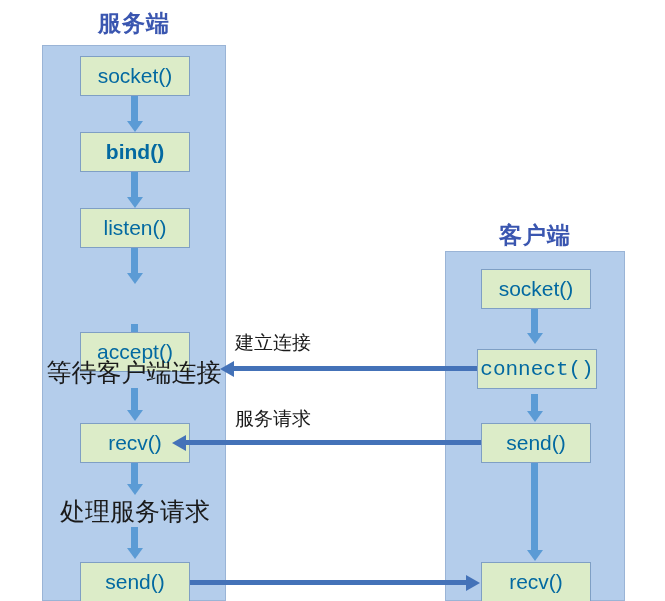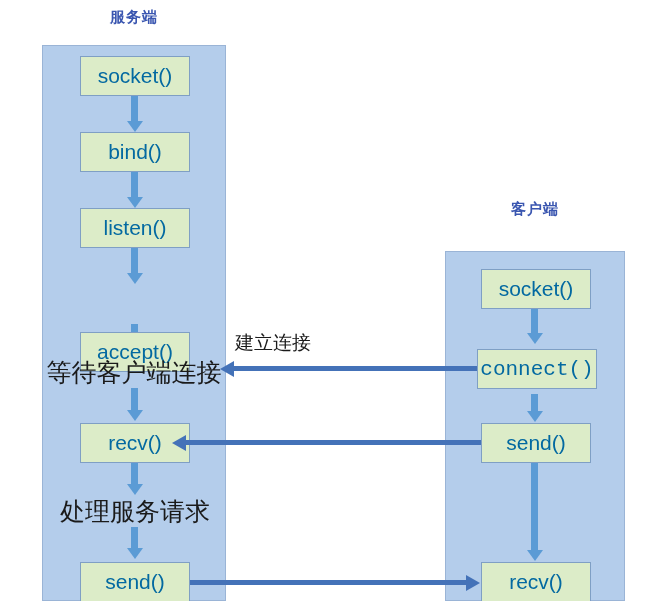--- a/index.html
+++ b/index.html
@@ -18,21 +18,21 @@
   .panel {
     position: absolute;
     background: #b4cdeb;
     border: 1px solid #9ab4d6;
     box-sizing: border-box;
   }
   .panel-title {
     position: absolute;
     color: #3a56b0;
     font-weight: bold;
-    font-size: 15px;
+    font-size: 23px;
     letter-spacing: 1px;
     text-align: center;
     white-space: nowrap;
     font-family: "DejaVu Sans", "Liberation Sans", sans-serif;
   }
   .node {
     position: absolute;
     background: #dcecc8;
     border: 1px solid #7f9fc4;
     box-sizing: border-box;
@@ -117,41 +117,42 @@
 
   <div class="v-arrow" style="left:131px; top:96px; height:26px;"></div>
   <div class="v-arrow" style="left:131px; top:172px; height:26px;"></div>
   <div class="v-arrow" style="left:131px; top:248px; height:26px;"></div>
   <div class="v-arrow" style="left:131px; top:324px; height:21px;"></div>
   <div class="v-arrow" style="left:131px; top:388px; height:23px;"></div>
   <div class="v-arrow" style="left:131px; top:463px; height:22px;"></div>
   <div class="v-arrow" style="left:131px; top:527px; height:22px;"></div>
 
   <div class="node" style="left:80px; top:56px; width:110px; height:40px;">socket()</div>
-  <div class="node" style="left:80px; top:132px; width:110px; height:40px;">bind()</div>
+  <div class="node" style="left:80px; top:132px; width:110px; height:40px;font-weight:bold;">bind()</div>
   <div class="node" style="left:80px; top:208px; width:110px; height:40px;">listen()</div>
   <div class="node" style="left:80px; top:284px; width:110px; height:40px;margin-top:48px;">accept()</div>
   <div class="plain-label" style="left:42px; top:356px; width:184px;">等待客户端连接</div>
   <div class="node" style="left:80px; top:423px; width:110px; height:40px;">recv()</div>
   <div class="plain-label" style="left:42px; top:495px; width:186px;">处理服务请求</div>
   <div class="node" style="left:80px; top:562px; width:110px; height:40px;">send()</div>
 
   <div class="panel" style="left:445px; top:251px; width:180px; height:350px;"></div>
 
-  <div class="panel-title" style="left:445px; top:200px; width:180px;">客户端</div>
+  <div class="panel-title" style="left:445px; top:220px; width:180px;">客户端</div>
 
   <div class="v-arrow" style="left:531px; top:303px; height:31px;"></div>
   <div class="v-arrow" style="left:531px; top:394px; height:18px;"></div>
   <div class="v-arrow" style="left:531px; top:463px; height:88px;"></div>
 
   <div class="node" style="left:481px; top:269px; width:110px; height:40px;">socket()</div>
   <div class="node" style="left:477px; top:349px; width:120px; height:40px;font-family:Liberation Mono, monospace;">connect()</div>
   <div class="node" style="left:481px; top:423px; width:110px; height:40px;">send()</div>
   <div class="node" style="left:481px; top:562px; width:110px; height:40px;">recv()</div>
 
   <div class="h-arrow left" style="left:233px; top:366px; width:244px;"></div>
   <div class="edge-label" style="left:235px; top:330px; width:240px;">建立连接</div>
 
   <div class="h-arrow left" style="left:185px; top:440px; width:296px;"></div>
+  <div class="edge-label" style="left:235px; top:406px; width:240px;">服务请求</div>
 
   <div class="h-arrow right" style="left:190px; top:580px; width:277px;"></div>
 
 </div>
 
 </body></html>

